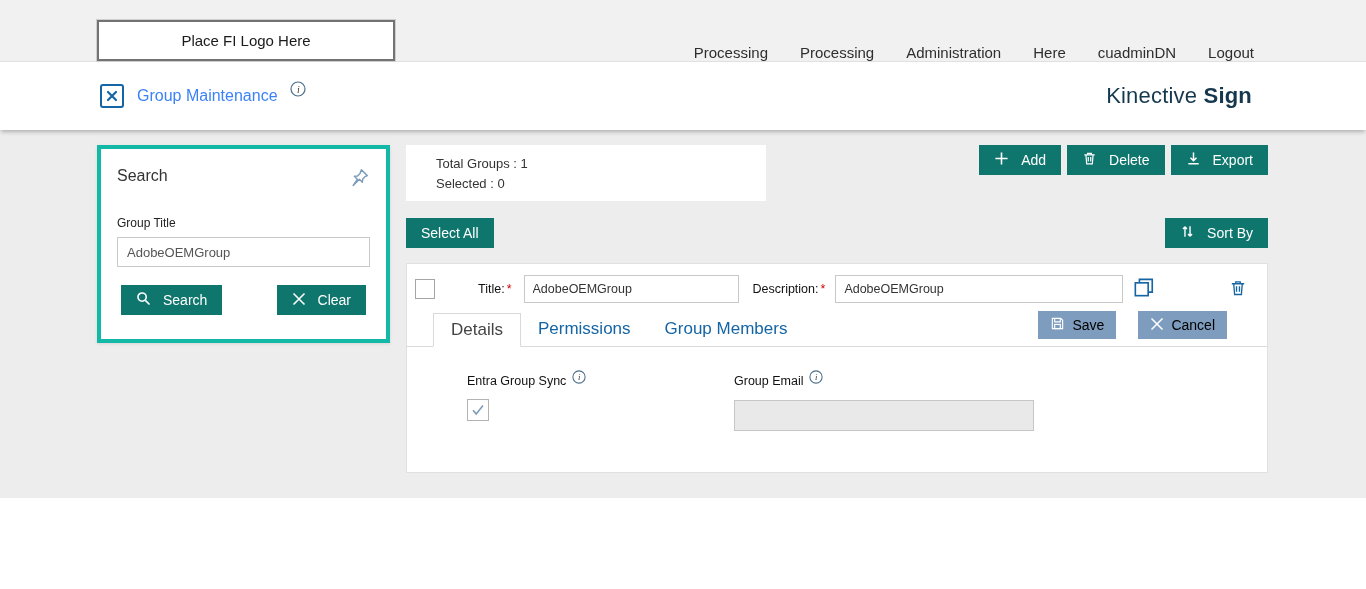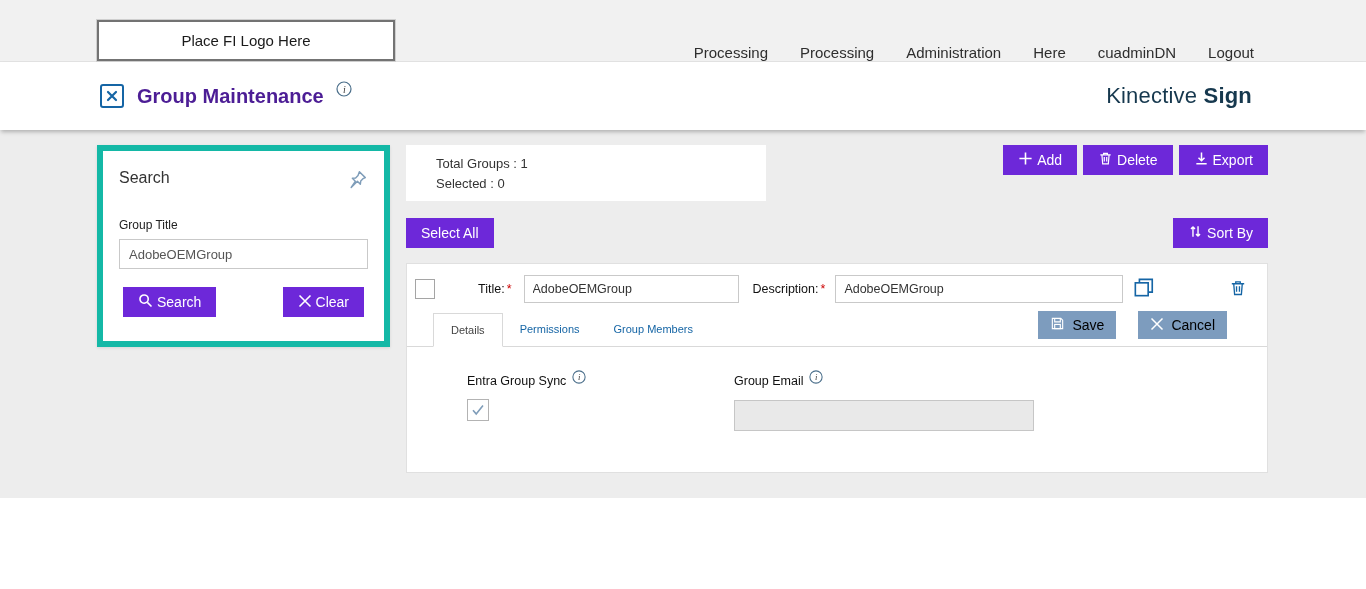--- a/index.html
+++ b/index.html
@@ -34,59 +34,59 @@
   
   .pagebar {
     height: 68px; background: #fff;
     display: flex; align-items: center;
     padding: 0 114px 0 99px;
     box-shadow: 0 3px 4px -1px rgba(0,0,0,0.25);
     position: relative; z-index: 2;
   }
   .page-title-wrap { display: flex; align-items: center; gap: 12px; }
   .app-icon { display: inline-flex; }
-  .page-title { font-size: 20px; font-weight: 700; color: #4c1d95; }
+  .page-title { font-size: 16px; font-weight: 400; color: #3b82f6; }
   .title-info { display: inline-flex; position: relative; top: -7px; cursor: pointer; }
   .brand { margin-left: auto; font-size: 22px; color: #16384e; letter-spacing: .2px; }
   .brand b { font-weight: 700; }
 
   
   .content {
     background: #ededed;
     height: 368px;
     padding: 15px 98px 0 97px;
     display: flex; gap: 16px; align-items: flex-start;
   }
 
   
   .search-card {
     width: 293px; background: #fff;
-    border: 6px solid #14b8a6;
+    border: 4px solid #14b8a6;
     box-shadow: 0 1px 3px rgba(0,0,0,.10);
     padding: 18px 16px 24px;
   }
   .search-head { display: flex; align-items: flex-start; justify-content: space-between; }
   .search-title { font-size: 16px; color: #333; }
   .pin { cursor: pointer; }
   .field-label { display: block; font-size: 12px; color: #222; margin-top: 24px; }
   .text-input {
     width: 100%; height: 30px;
     border: 1px solid #c9c9c9; background: #fff;
     margin-top: 7px; padding: 0 9px;
     font-size: 13px; color: #555;
     font-family: "Liberation Sans", sans-serif;
   }
   .search-btn-row { display: flex; justify-content: space-between; margin-top: 18px; padding: 0 4px; }
 
   
   .btn-primary {
-    background: #6d28d9; color: #fff; border: none;
+    background: #0f766e; color: #fff; border: none;
     height: 30px; padding: 0 15px;
     font-size: 14px; font-family: "Liberation Sans", sans-serif;
-    display: inline-flex; align-items: center; gap: 4px;
+    display: inline-flex; align-items: center; gap: 12px;
     cursor: pointer;
   }
   .btn-muted {
     background: #7d9cbe; color: #000000; border: none;
     height: 28px; padding: 0 12px;
     font-size: 14px; font-family: "Liberation Sans", sans-serif;
     display: inline-flex; align-items: center; gap: 7px;
     cursor: pointer;
   }
 
@@ -122,21 +122,21 @@
   .row-trash { margin-left: auto; }
 
   
   .tabs-row {
     display: flex; align-items: flex-end;
     border-bottom: 1px solid #d9d9d9;
     padding: 0 40px 0 26px; height: 35px;
   }
   .tab {
     display: flex; align-items: center; height: 34px; padding: 0 17px;
-    font-size: 11px; color: #1565a5; cursor: pointer;
+    font-size: 17px; color: #1565a5; cursor: pointer;
   }
   .tab.active {
     color: #444; background: #fff;
     border: 1px solid #d9d9d9; border-bottom: 1px solid #fff;
     margin-bottom: -1px;
   }
   .tab-actions { margin-left: auto; display: flex; gap: 22px; margin-bottom: 7px; }
 
   
   .tab-content { display: flex; padding: 27px 0 0 60px; }

